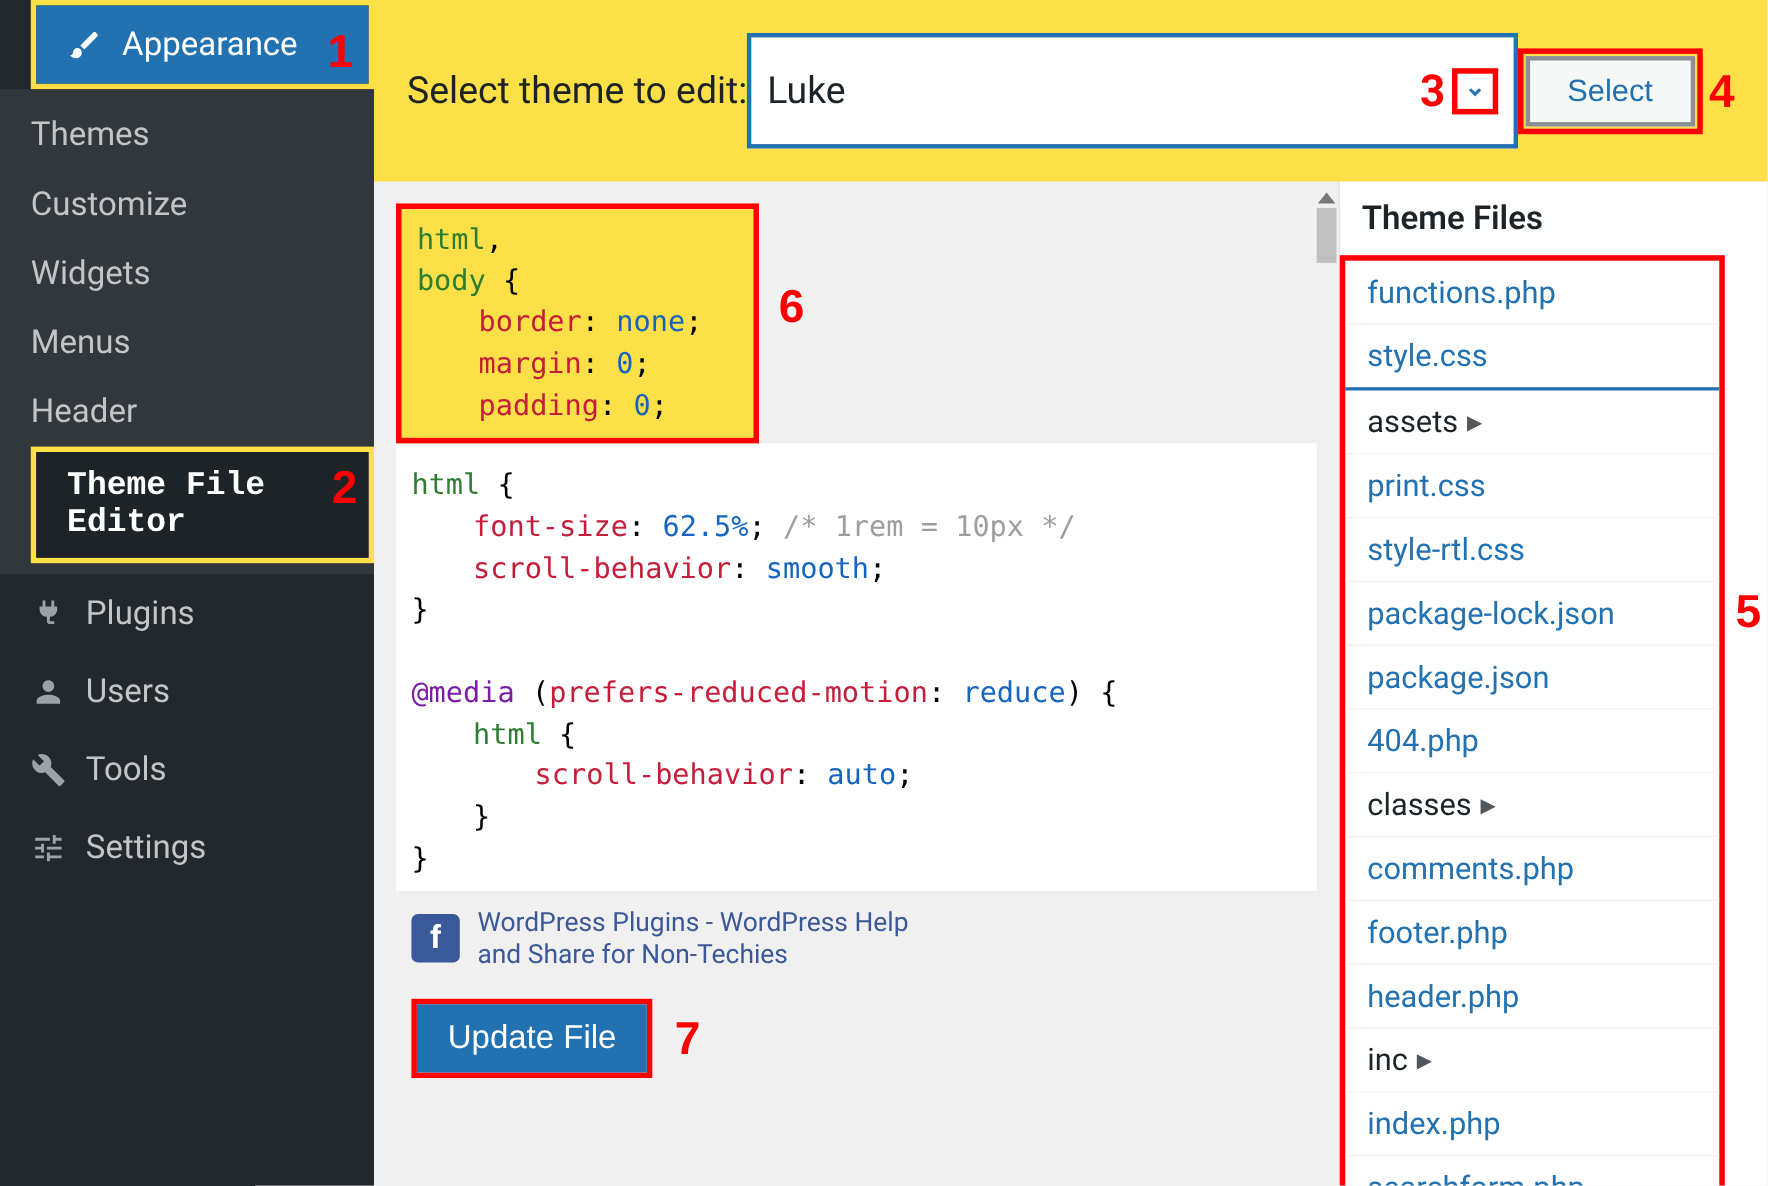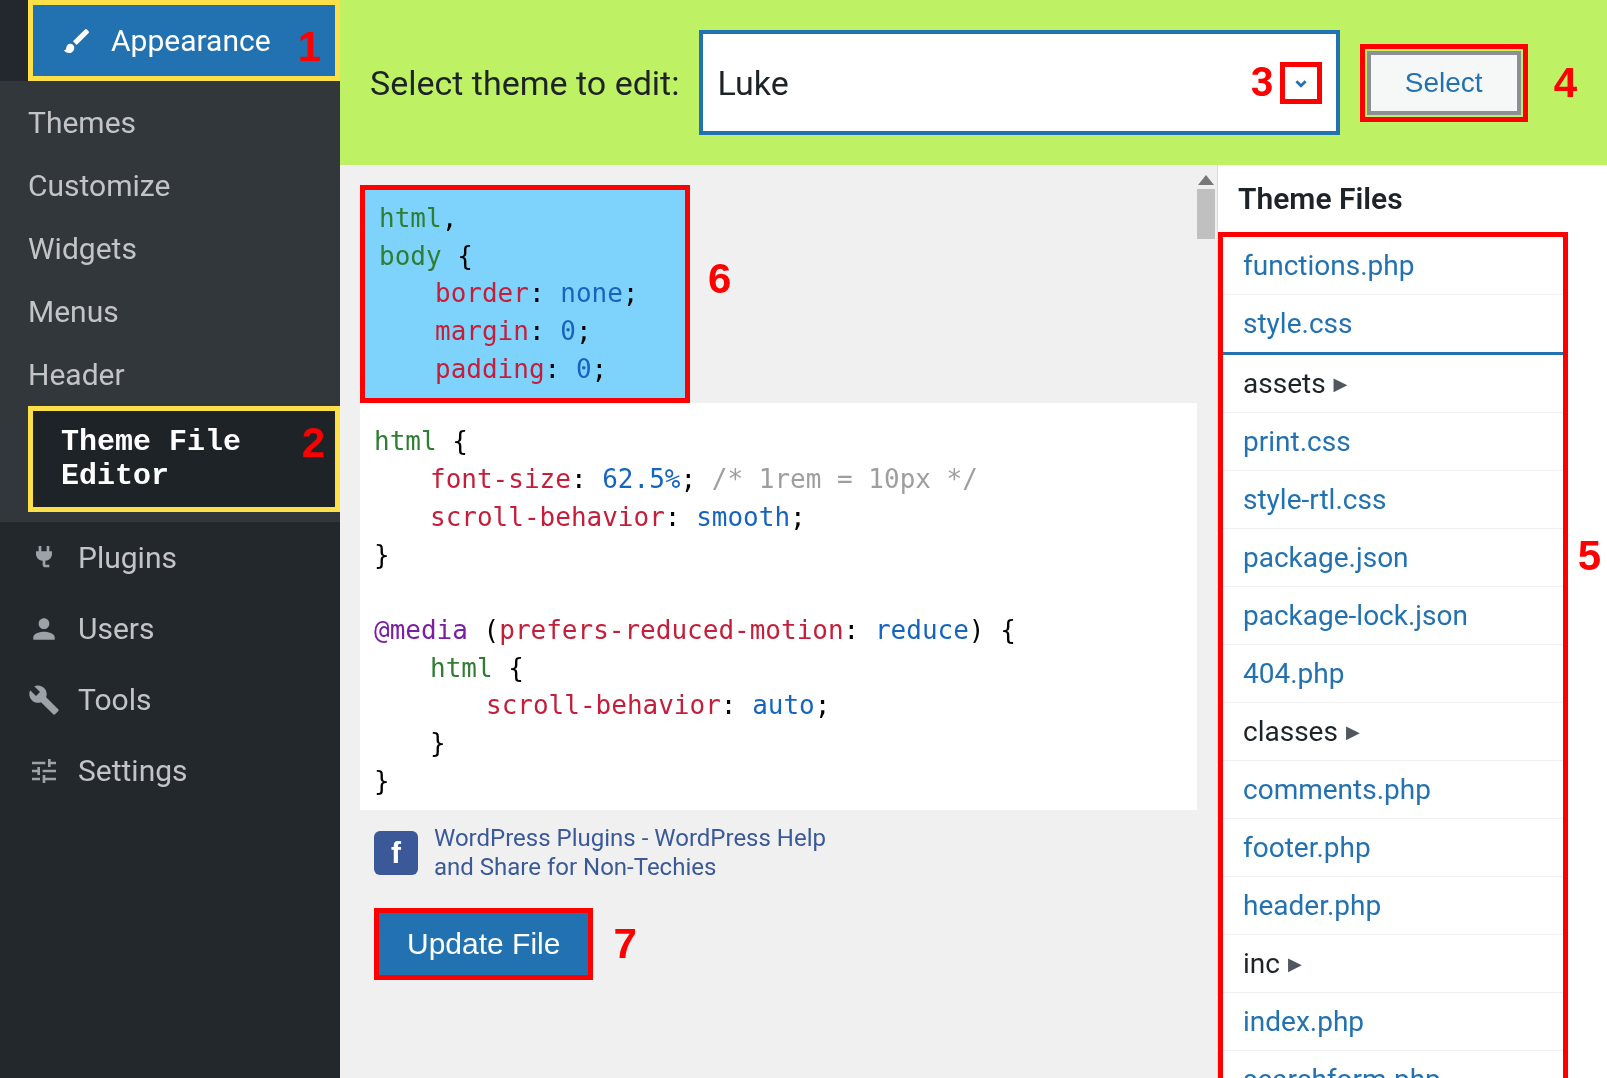--- a/index.html
+++ b/index.html
@@ -11,32 +11,32 @@
 .menu-item.active { background:#2271b1; color:#fff; font-weight:400; }
 .menu-item .icon { width:32px; height:32px; margin-right:18px; flex-shrink:0; }
 .submenu-item { padding:14px 28px; font-size:30px; color:#c3c4c7; cursor:pointer; }
 .submenu-item.active { color:#fff; font-weight:700; background:#1d2327;font-family:Liberation Mono, monospace; }
 .submenu { background:#32373c; padding:10px 0; }
 
 .highlight-box { border:5px solid #fde047; position:relative;margin-left:28px; }
 .highlight-num { position:absolute; color:#ff0000; font-size:42px; font-weight:700; font-family:Arial,sans-serif; }
 
 .main { flex:1; display:flex; flex-direction:column; }
-.topbar { background:#bef264; padding:30px 30px 30px 30px; display:flex; align-items:center; gap:20px; }
+.topbar { background:#fde047; padding:30px 30px 30px 30px; display:flex; align-items:center; }
 .topbar-label { font-size:34px; color:#1d2327; }
 .theme-select { flex:1; display:flex; align-items:center; border:4px solid #2271b1; background:#fff; padding:25px 14px; font-size:34px; color:#1d2327; }
 .theme-select .sel-text { flex:1; }
 .theme-select .sel-num { color:#ff0000; font-size:40px; font-weight:700; margin-right:6px; }
 .chev-box { border:5px solid #ff0000; width:42px; height:42px; display:flex; align-items:center; justify-content:center; }
 .select-btn { border:4px solid #8c8f94; background:#f6f7f7; padding:12px 34px; font-size:28px; color:#2271b1; cursor:pointer; }
 .hl-select { border:5px solid #ff0000; padding:2px; }
 
 .content { flex:1; display:flex; overflow:hidden; }
 .editor-area { flex:1; padding:20px 20px 0 20px; display:flex; flex-direction:column; position:relative; }
-.code-box { border:5px solid #ff0000; padding:10px 14px; font-family:Consolas,Monaco,monospace; font-size:26px; line-height:1.45; background:#7dd3fc; position:relative; width:330px; }
+.code-box { border:5px solid #ff0000; padding:10px 14px; font-family:Consolas,Monaco,monospace; font-size:26px; line-height:1.45; background:#fde047; position:relative; width:330px; }
 .code-rest { padding:20px 14px 10px 14px; font-family:Consolas,Monaco,monospace; font-size:26px; line-height:1.45; background:#fff; }
 .tok-tag { color:#2e7d32; }
 .tok-prop { color:#c41e3a; }
 .tok-val { color:#1565c0; }
 .tok-rule { color:#7b1fa2; }
 .tok-comment { color:#9e9e9e; }
 
 .fb-line { display:flex; align-items:center; gap:16px; padding:14px 0 14px 14px; }
 .fb-icon { width:44px; height:44px; background:#3b5998; border-radius:6px; display:flex; align-items:center; justify-content:center; color:#fff; font-size:30px; font-weight:700; font-family:Arial; }
 .fb-text { color:#3b5998; font-size:24px; line-height:1.2; }
@@ -198,24 +198,24 @@
                 <span>assets</span>
                 <span class="folder-arrow">▶</span>
               </div>
               <div class="file-item">
                 <span>print.css</span>
               </div>
               <div class="file-item">
                 <span>style-rtl.css</span>
               </div>
               <div class="file-item">
+                <span>package-lock.json</span>
+              </div>
+              <div class="file-item">
                 <span>package.json</span>
-              </div>
-              <div class="file-item">
-                <span>package-lock.json</span>
               </div>
               <div class="file-item">
                 <span>404.php</span>
               </div>
               <div class="file-item folder">
                 <span>classes</span>
                 <span class="folder-arrow">▶</span>
               </div>
               <div class="file-item">
                 <span>comments.php</span>

